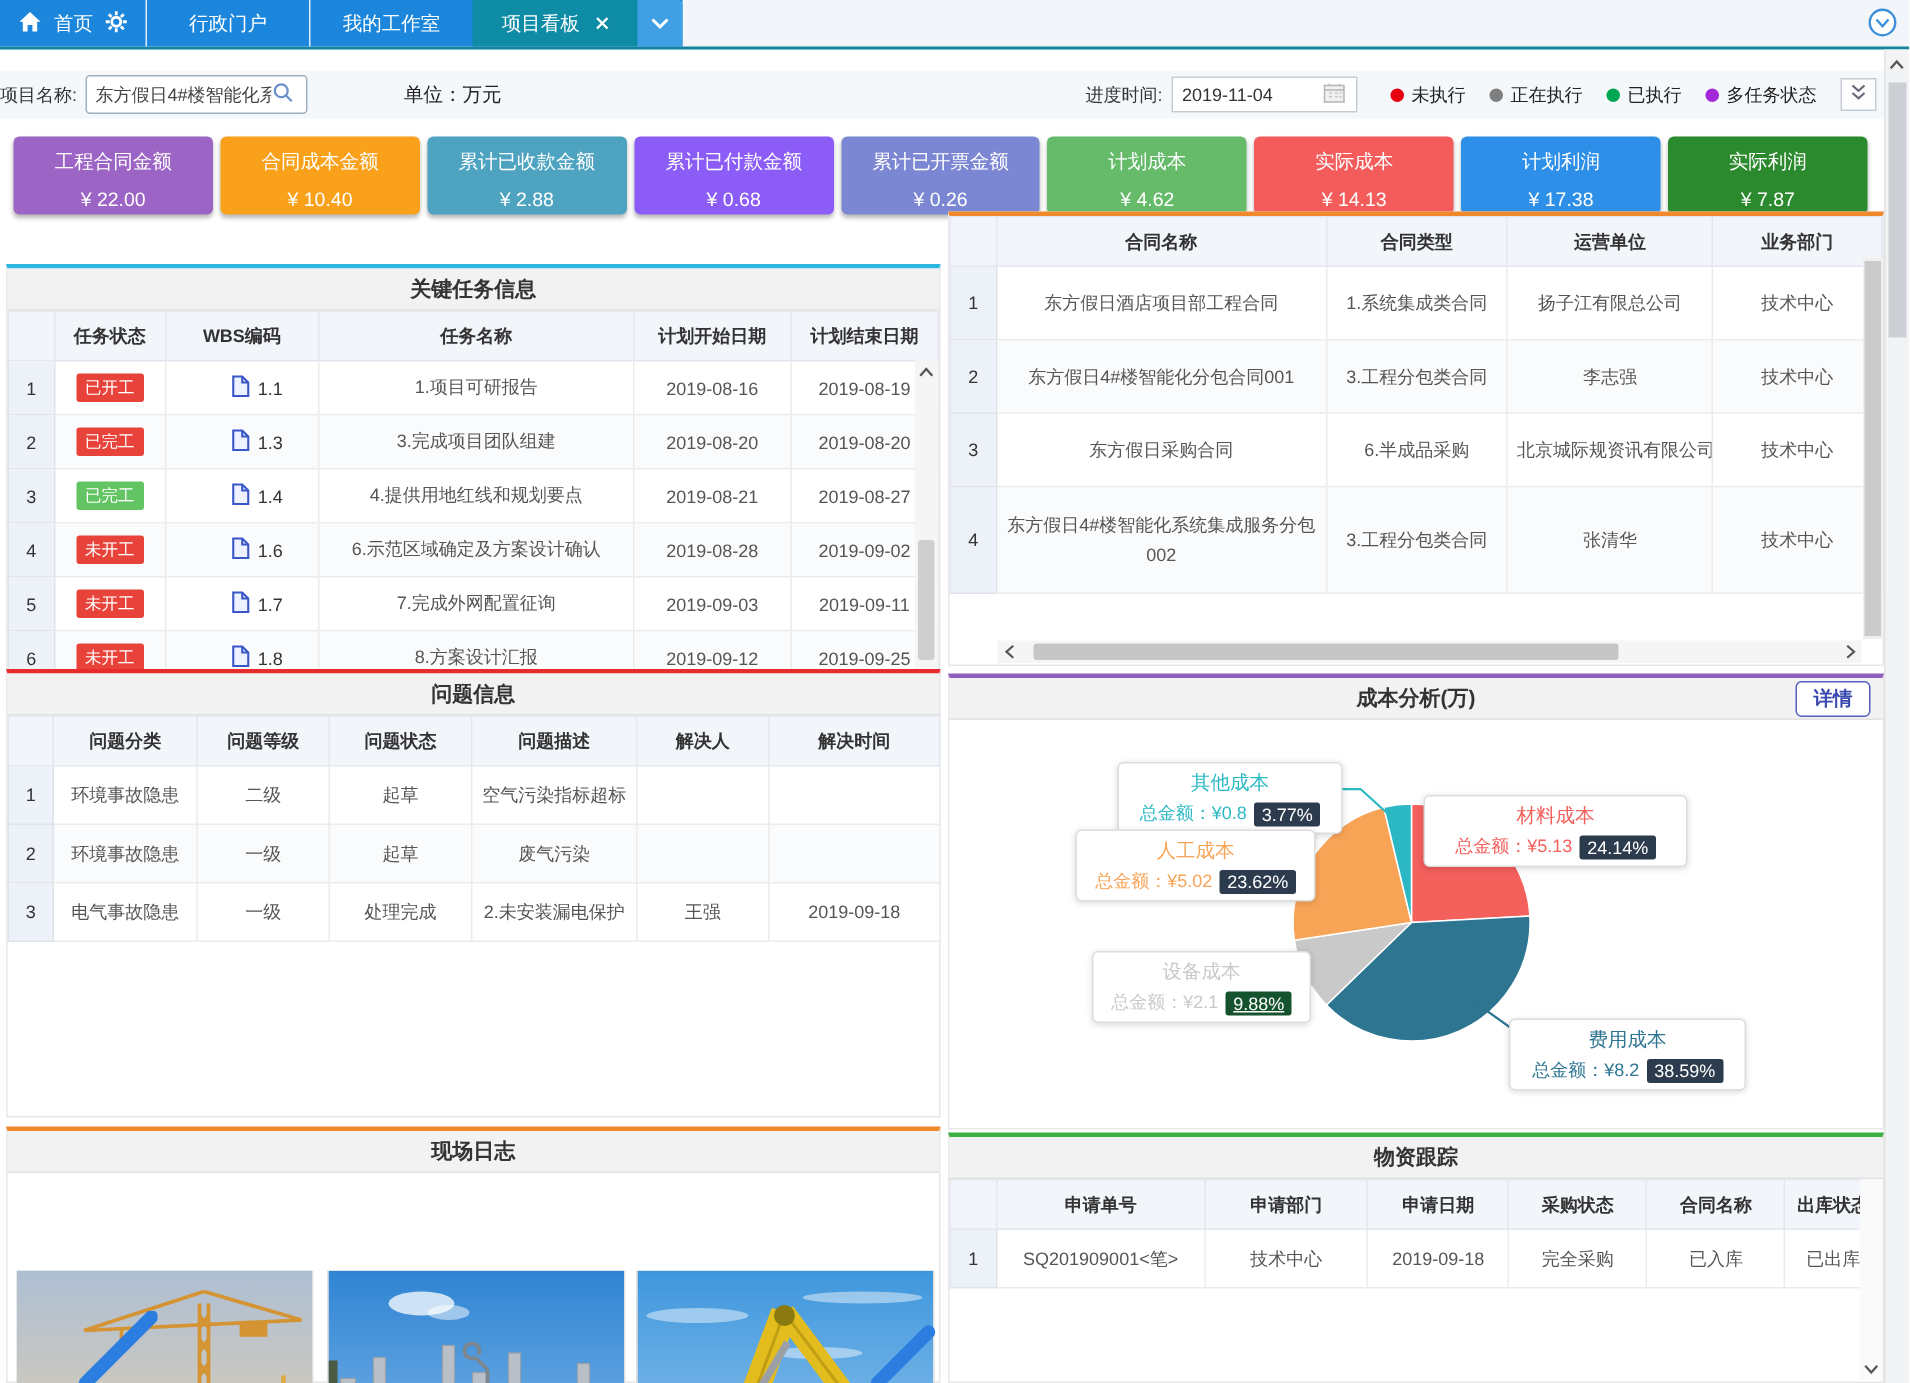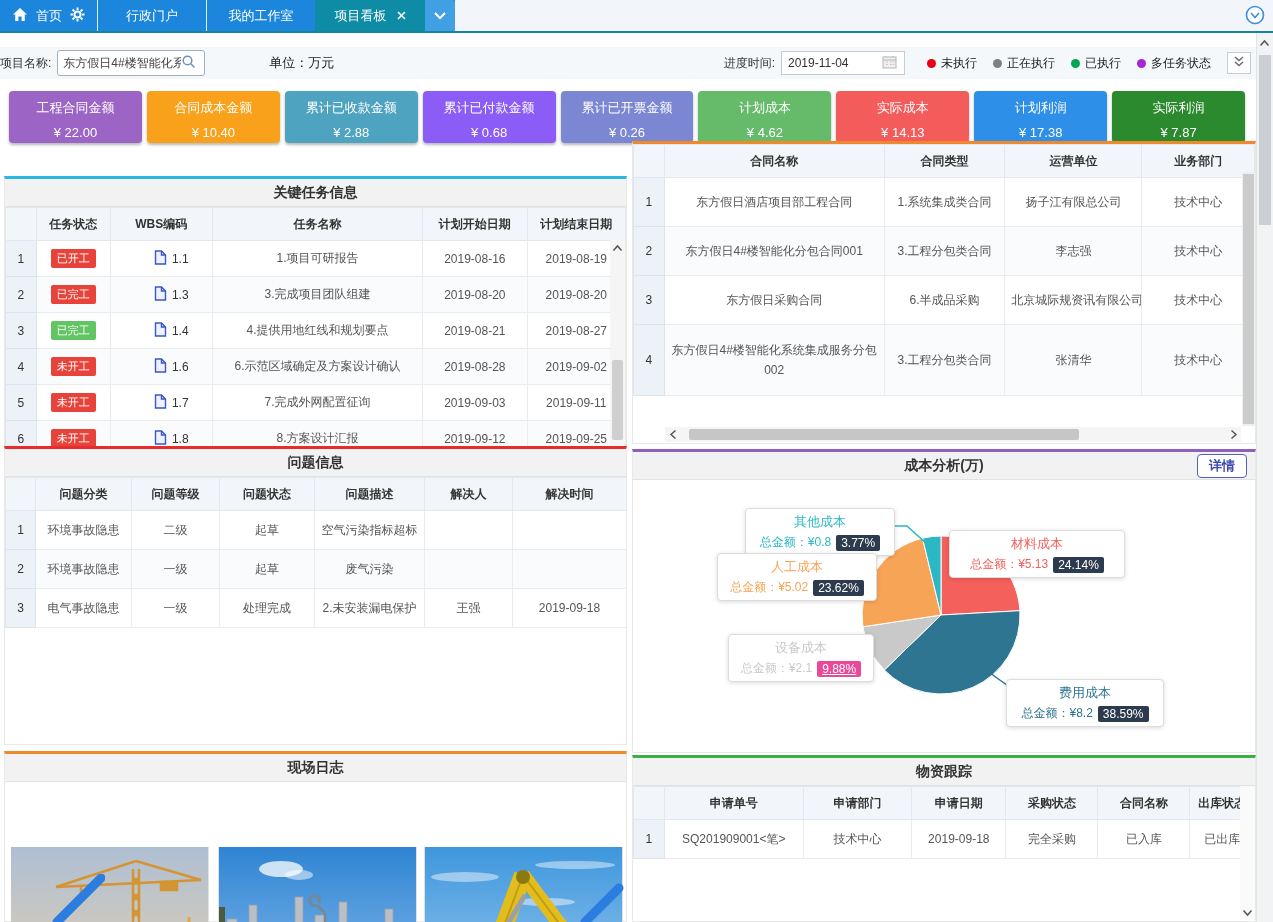--- a/index.html
+++ b/index.html
@@ -524,21 +524,21 @@
         <div class="t" style="color: rgb(244, 96, 92);">材料成本</div>
         <div class="row2">
             <span class="amt" style="color: rgb(244, 96, 92);">总金额：¥5.13</span>
             <span class="pct" style="background: rgb(44, 59, 77);">24.14%</span>
           </div>
       </div>
       <div class="pie-label" style="left:95px;top:152px;width:128px;">
         <div class="t" style="color: rgb(201, 201, 201);">设备成本</div>
         <div class="row2">
             <span class="amt" style="color: rgb(201, 201, 201);">总金额：¥2.1</span>
-            <span class="pct" style="background: #ec4899; text-decoration: underline;">9.88%</span>
+            <span class="pct" style="background: #14532d; text-decoration: underline;">9.88%</span>
           </div>
       </div>
       <div class="pie-label" style="left:373px;top:197px;width:140px;">
         <div class="t" style="color: rgb(46, 117, 145);">费用成本</div>
         <div class="row2">
             <span class="amt" style="color: rgb(46, 117, 145);">总金额：¥8.2</span>
             <span class="pct" style="background: rgb(44, 59, 77);">38.59%</span>
           </div>
       </div>
     </div>

